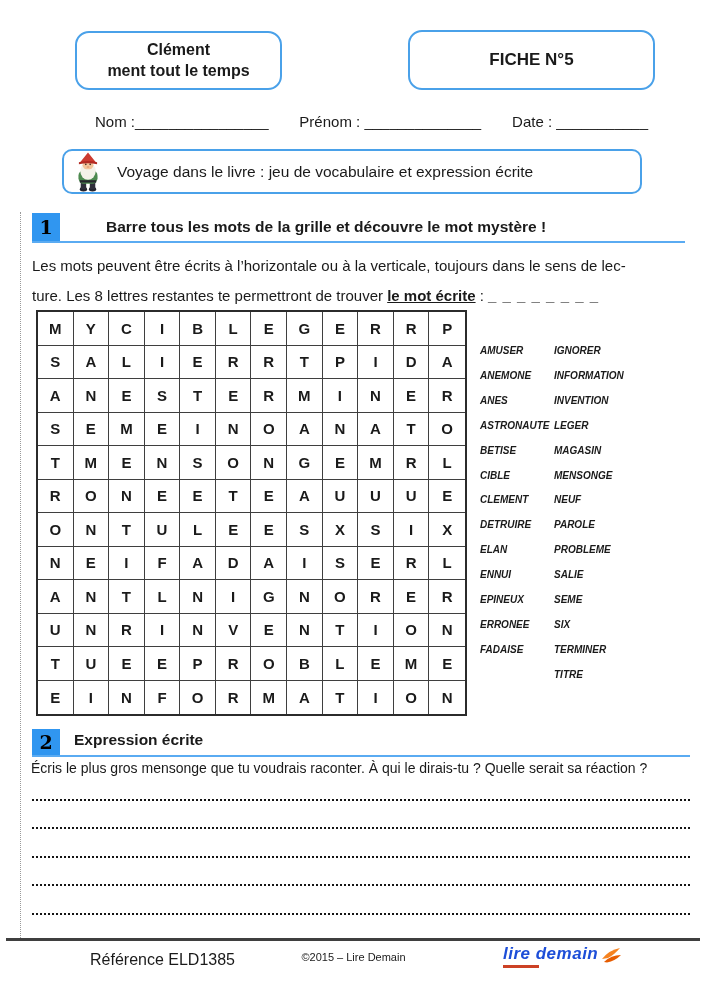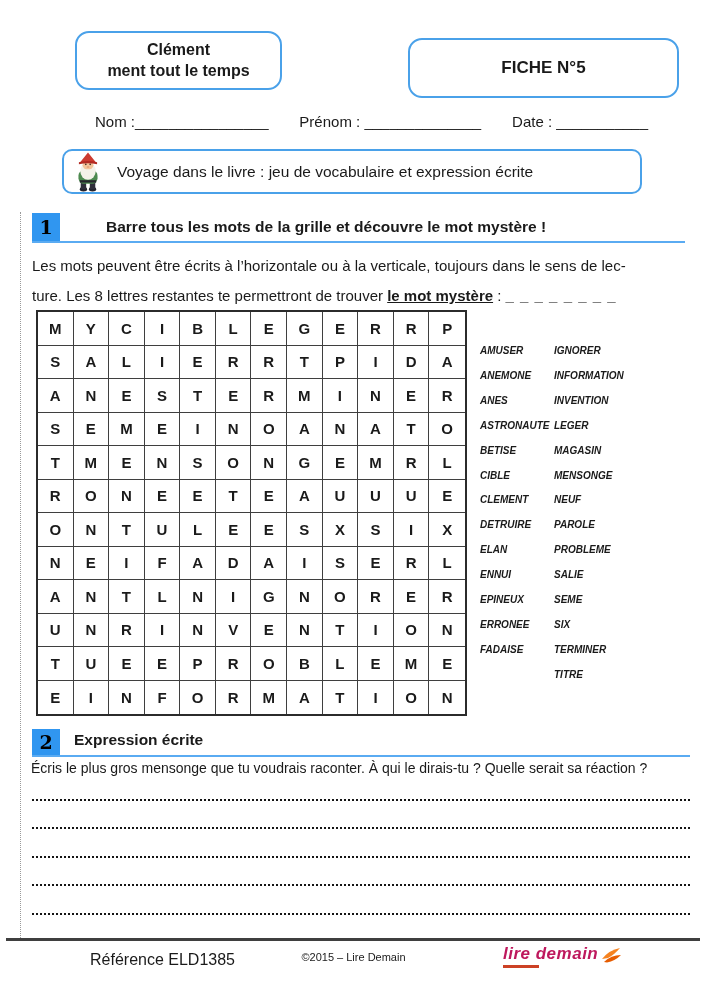--- a/index.html
+++ b/index.html
@@ -5,21 +5,21 @@
   * { box-sizing: border-box; margin: 0; padding: 0; }
   html,body { background:#ffffff; }
   body { font-family:"Liberation Sans","DejaVu Sans",sans-serif; color:#1a1a1a; }
   .page { position:relative; width:707px; height:1000px; background:#fff; overflow:hidden; margin:0 auto; }
 
   
   .title-box { position:absolute; border:2px solid var(--box-border,#4aa1e9); border-radius:14px;
                display:flex; align-items:center; justify-content:center; text-align:center;
                font-weight:bold; font-size:16px; line-height:1.3; background:#fff; }
   .box-left  { left:75px;  top:31px; width:207px; height:59px; }
-  .box-right { left:408px; top:38px; width:271px; height:60px; font-size:17px; }
+  .box-right { left:408px; top:30px; width:247px; height:60px; font-size:17px; }
 
   
   .identity { position:absolute; left:95px; top:113px; width:553px; display:flex;
               justify-content:space-between; font-size:15px; white-space:nowrap; }
   .identity .lbl { font-weight:normal; }
 
   
   .theme-box { position:absolute; left:62px; top:149px; width:580px; height:45px;
                border:2px solid var(--box-border,#4aa1e9); border-radius:10px;
                display:flex; align-items:center; background:#fff; }
@@ -69,21 +69,21 @@
   
   .prompt { position:absolute; left:31px; top:760px; font-size:14px; white-space:nowrap; }
   .writing-lines { position:absolute; left:32px; top:772px; width:658px; }
   .write-line { height:28.6px; border-bottom:2px dotted #141414; }
 
   
   .footer-rule { position:absolute; left:6px; top:938px; width:694px; height:2.5px; background:#3f3f3f; }
   .footer-ref { position:absolute; left:90px; top:951px; font-size:16px; }
   .footer-copy { position:absolute; left:0; right:0; top:951px; text-align:center; font-size:11px; }
   .footer-logo { position:absolute; left:503px; top:944px; display:flex; align-items:flex-start; }
-  .logo-text { font-style:italic; font-weight:600; font-size:17px; color:#be185d; letter-spacing:0.5px; }
+  .logo-text { font-style:italic; font-weight:600; font-size:17px; color:#1d4ed8; letter-spacing:0.5px; }
   .logo-tagline { width:36px; height:3px; background:#cc4125; margin-top:1px; }
   .logo-leaf { width:22px; height:20px; margin-left:2px; margin-top:2px; }
 </style>
 </head>
 <body>
 
 <div class="page">
 
   <div class="title-box box-left">
     <div>
@@ -123,21 +123,21 @@
   <div class="left-guide"></div>
 
   <div class="sec-badge badge-1">
       <span>1</span>
     </div>
   <div class="sec-title title-1">Barre tous les mots de la grille et découvre le mot mystère !</div>
   <div class="sec-rule rule-1"></div>
 
   <div class="instructions">
     <div>Les mots peuvent être écrits à l’horizontale ou à la verticale, toujours dans le sens de lec-</div>
-    <div><span>ture. Les 8 lettres restantes te permettront de trouver </span><span class="mystery-label">le mot mystère</span><span> : </span><span class="mystery-blanks">_ _ _ _ _ _ _ _</span></div>
+    <div><span>ture. Les 8 lettres restantes te permettront de trouver </span><span class="mystery-label">le mot écrite</span><span> : </span><span class="mystery-blanks">_ _ _ _ _ _ _ _</span></div>
   </div>
 
   <div class="word-grid">
       <div class="cell">M</div>
       <div class="cell">Y</div>
       <div class="cell">C</div>
       <div class="cell">I</div>
       <div class="cell">B</div>
       <div class="cell">L</div>
       <div class="cell">E</div>

